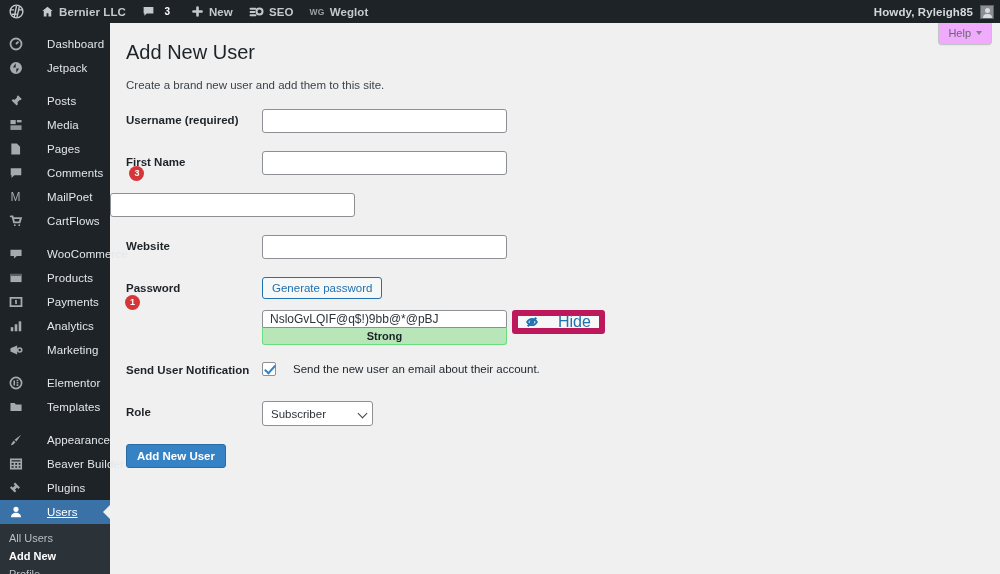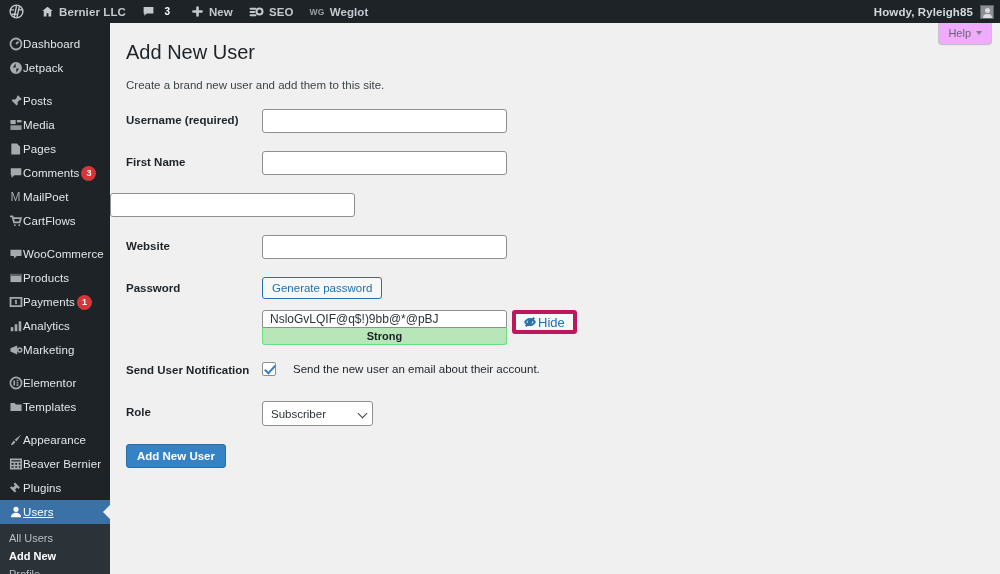--- a/index.html
+++ b/index.html
@@ -57,21 +57,21 @@
     position: absolute; top: 23px; left: 0;
     width: 110px; height: 551px;
     background: #1d2327;
     color: #e8eaec;
     font-size: 11.5px;
     z-index: 40;
   }
   .menu-sep { height: 9px; }
   .menu-item {
     position: relative;
-    display: flex; align-items: center; gap: 0;
+    display: flex; align-items: center; gap: 24px;
     height: 24px; padding: 0 7px 0 8px;
     color: #e3e6e8; white-space: nowrap;
   }
   .menu-item .m-ico {
     width: 15px; height: 15px;
     display: flex; align-items: center; justify-content: center;
     color: #a7aaad; flex: none;
   }
   .menu-item .m-label { font-size: 11.5px; letter-spacing: .1px; }
   .menu-item.current {
@@ -194,27 +194,27 @@
   .pw-strength {
     width: 245px; height: 17px;
     background: #b8e6b8;
     border: 1px solid #68de7c;
     border-top: none;
     border-radius: 0 0 3px 3px;
     display: flex; align-items: center; justify-content: center;
     font-size: 11px; font-weight: 700; color: #1d2327;
   }
   .btn-hide {
-    display: inline-flex; align-items: center; gap: 2px;
+    display: inline-flex; align-items: center; gap: 20px;
     height: 24px; padding: 0 8px;
     background: #f6f7f7;
-    border: 4px solid #be185d;
+    border: 6px solid #be185d;
     border-radius: 3px;
     color: #2271b1;
-    font-size: 13px;
+    font-size: 16px;
     white-space: nowrap;
   }
   .check-line { display: flex; align-items: center; gap: 17px; padding-top: 3px; }
   .checkbox {
     width: 14px; height: 14px;
     border: 1px solid #8c8f94;
     border-radius: 2px;
     background: #fff;
     position: relative;
     flex: none;
@@ -471,21 +471,21 @@
     </span>
     <span class="m-label">Appearance</span>
   </div>
   <div class="menu-item">
     <span class="m-ico">
       <svg class="ico" width="14" height="14" viewBox="0 0 24 24" fill="none" stroke="#a7aaad" stroke-width="1.6">
         <rect x="3" y="4" width="18" height="16"></rect>
         <path d="M3 9h18M9.4 9v11M15.2 9v11M3 14.6h18"></path>
       </svg>
     </span>
-    <span class="m-label">Beaver Bernier</span>
+    <span class="m-label">Beaver Builder</span>
   </div>
   <div class="menu-item">
     <span class="m-ico">
       <svg class="ico" width="14" height="14" viewBox="0 0 24 24" fill="#a7aaad">
         <path d="M10.4 2.6 7.8 5.2l2.4 2.4-3.6 3.6-2.4-2.4L1.6 11.4l8.4 8.4 2.6-2.6-2.4-2.4 3.6-3.6 2.4 2.4 2.6-2.6z"></path>
       </svg>
     </span>
     <span class="m-label">Plugins</span>
   </div>
   <div class="menu-item current" style="background: rgb(58, 114, 168);">

